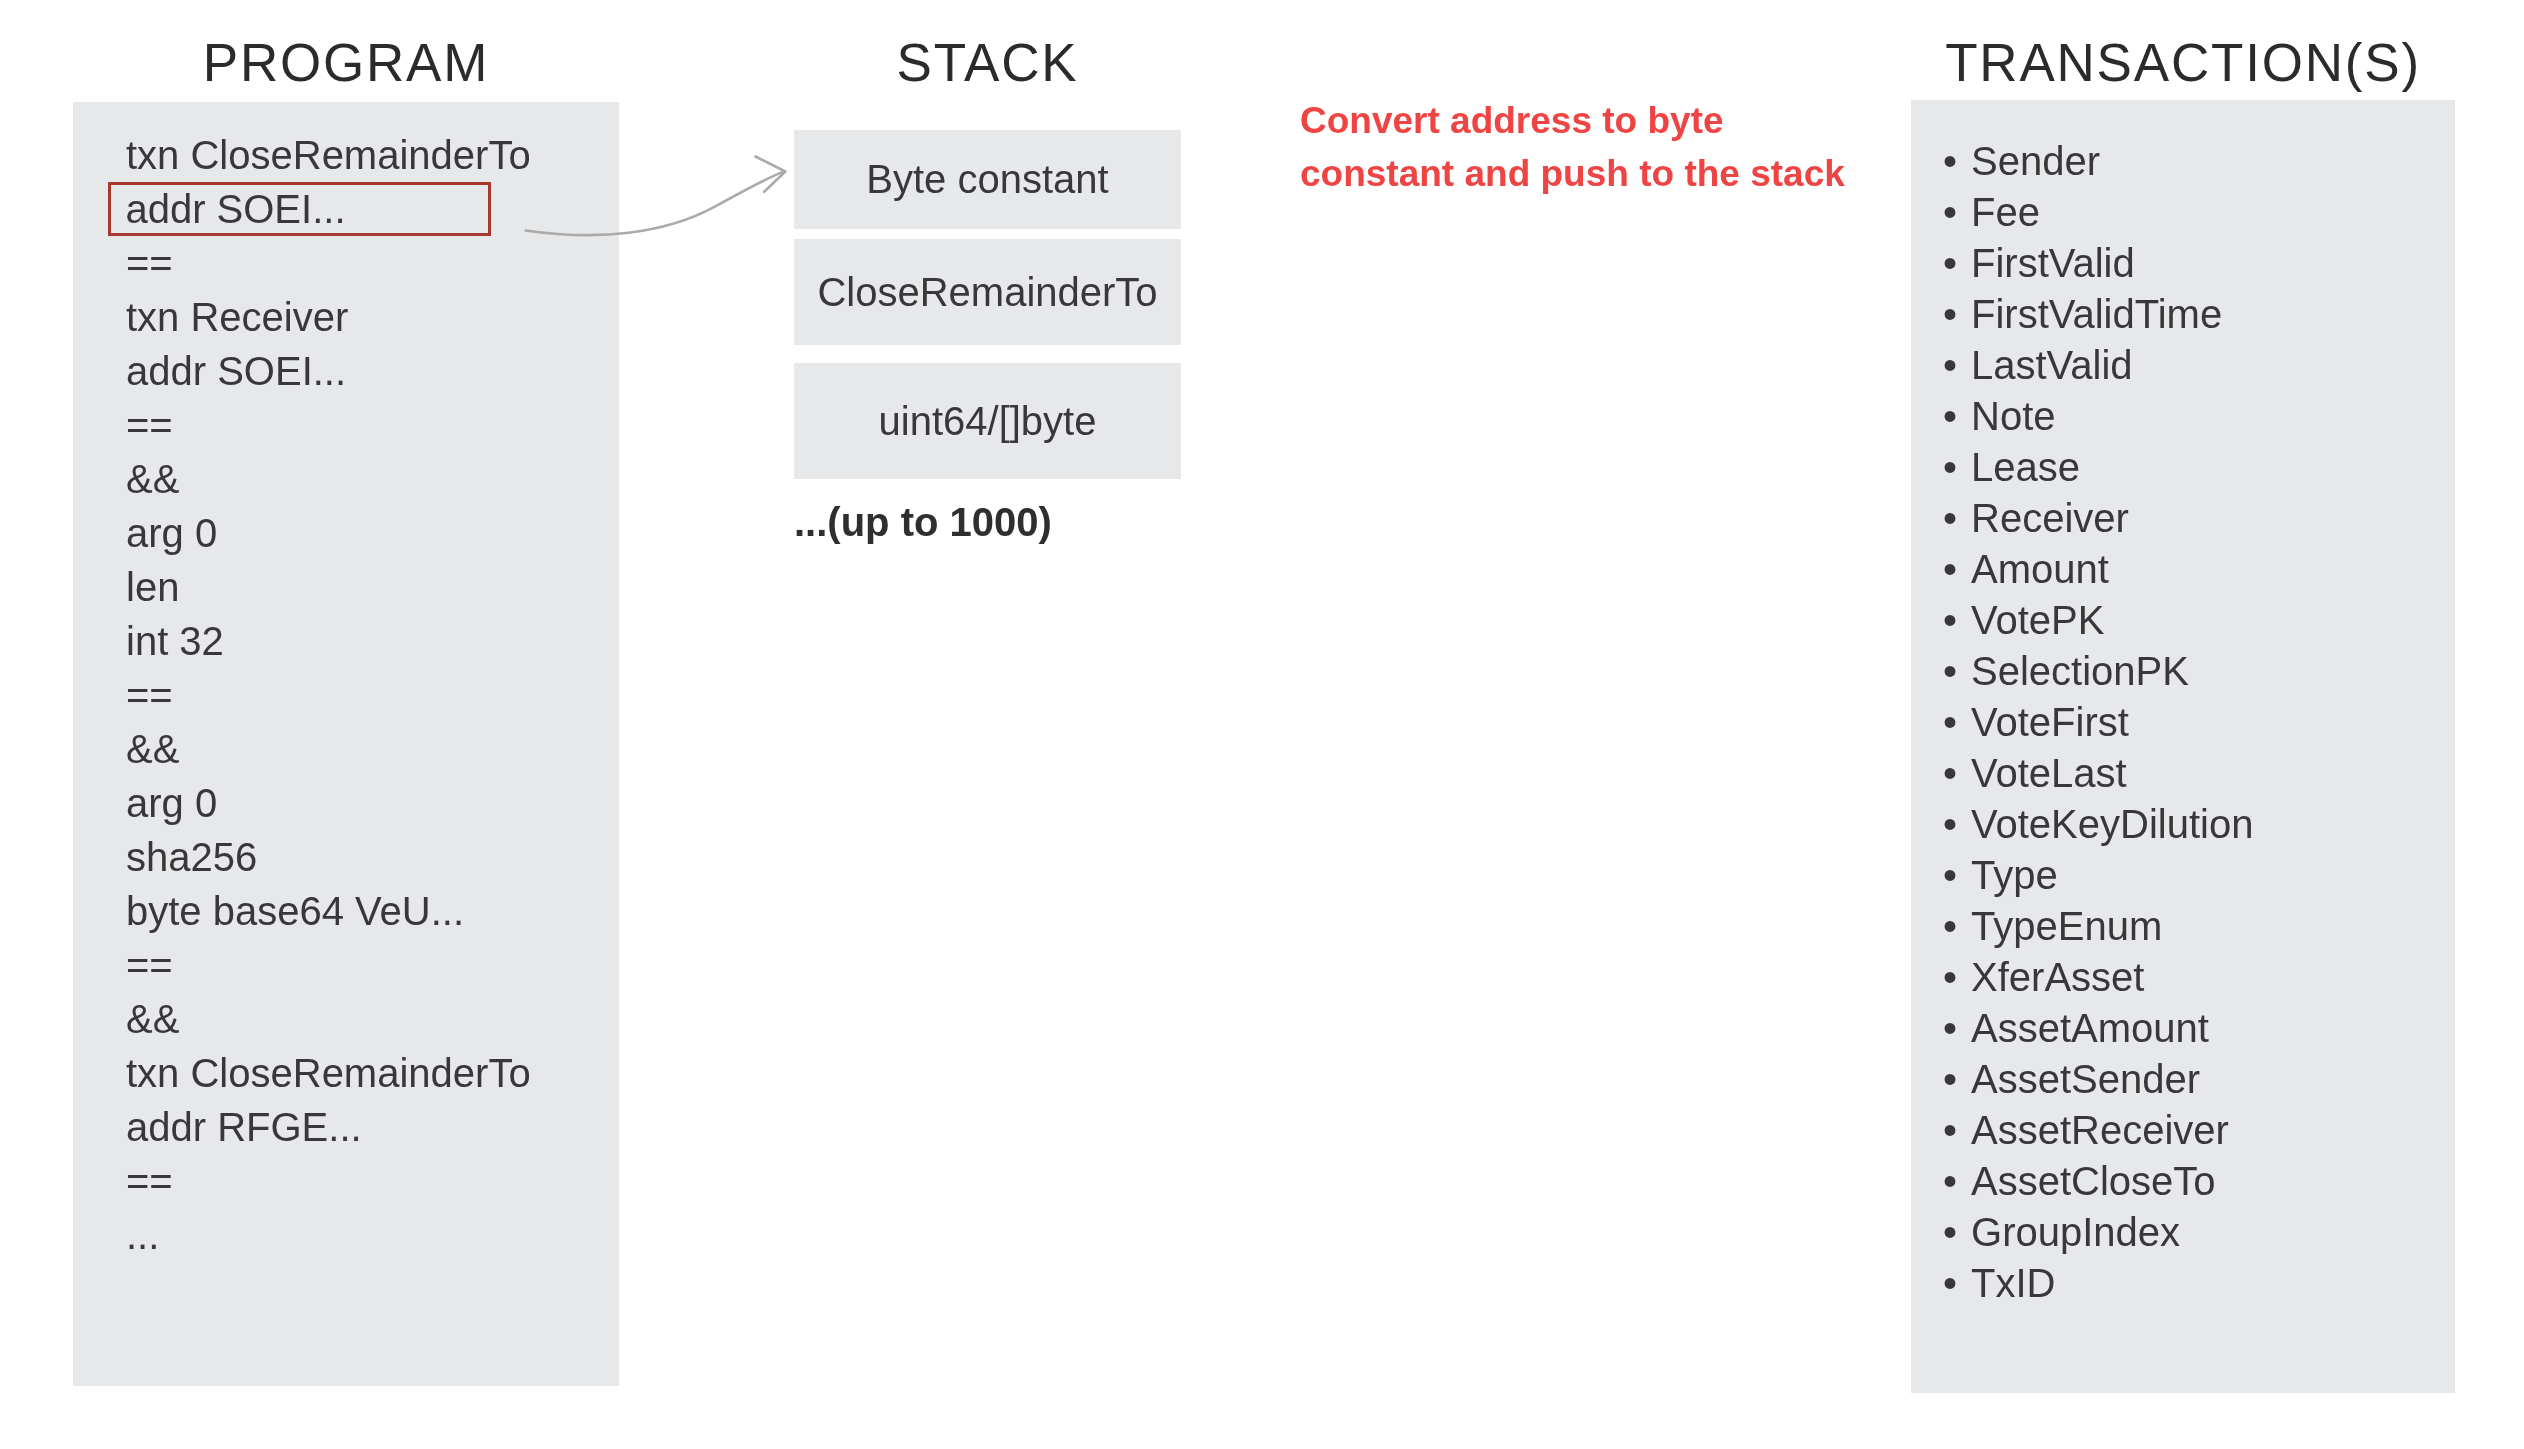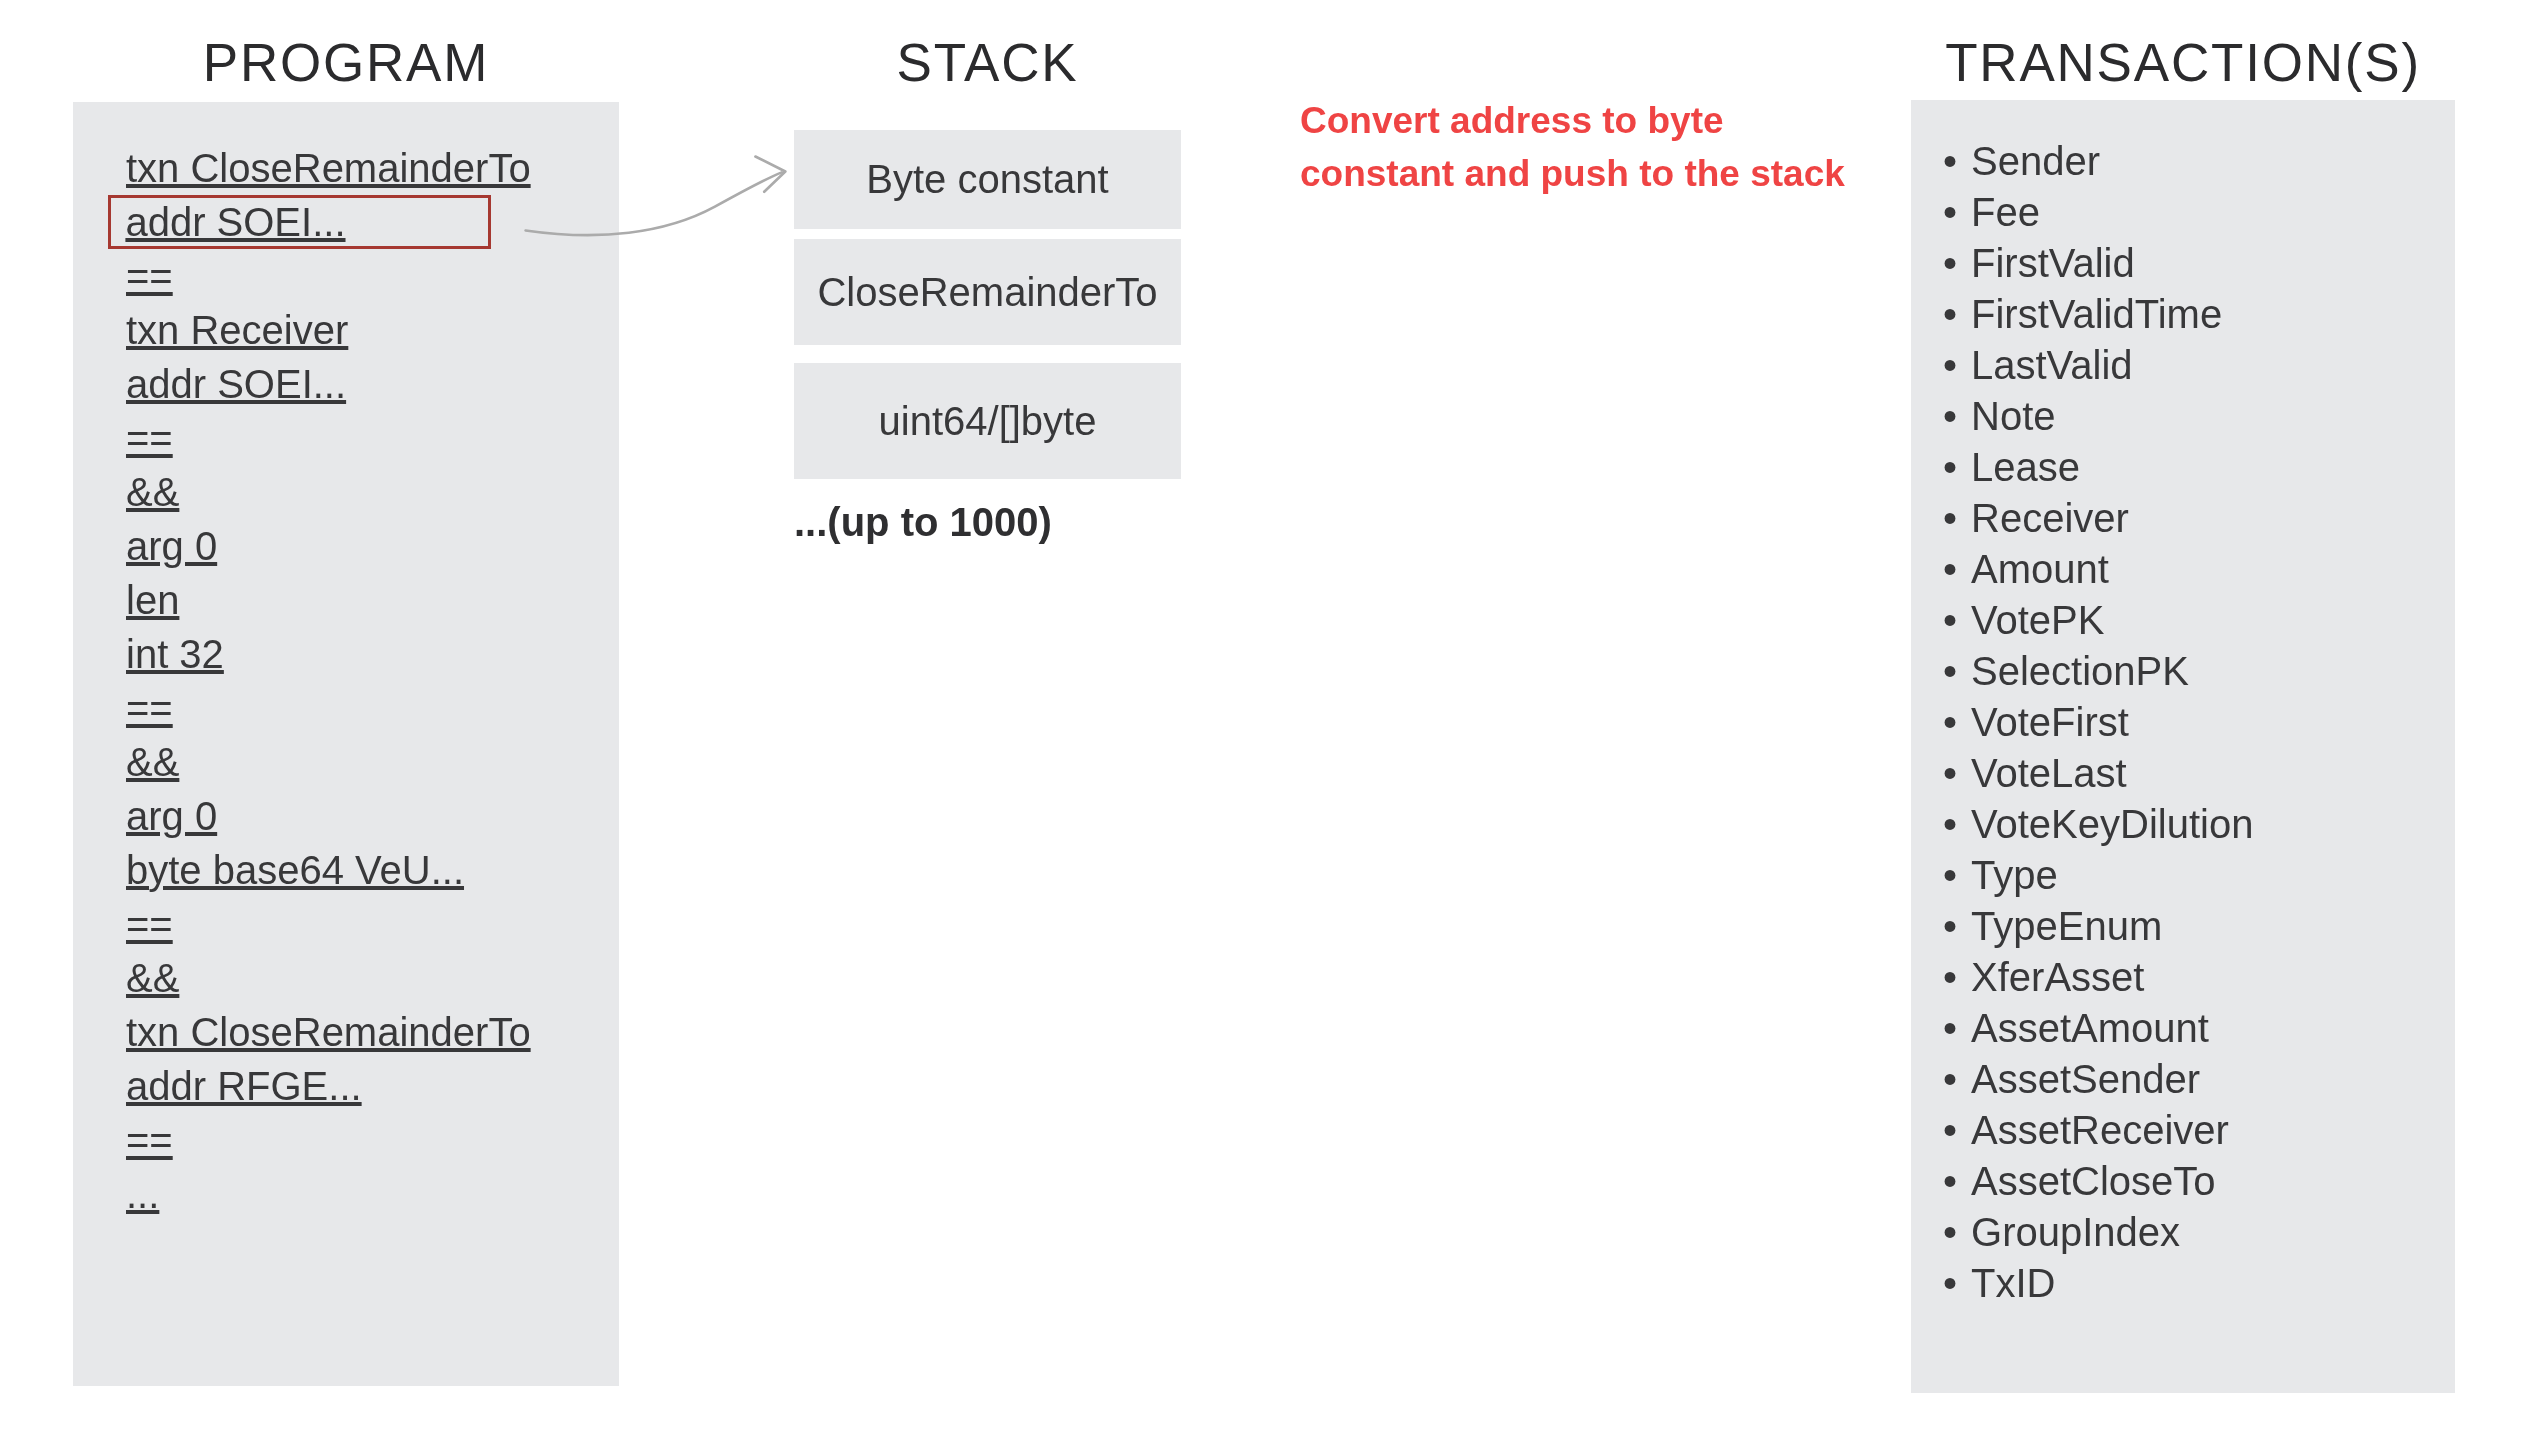--- a/index.html
+++ b/index.html
@@ -31,21 +31,21 @@
   #stack-title { left: 794px; width: 387px; }
   #transactions-title { left: 1911px; width: 544px; }
 
   .panel {
     position: absolute;
     background: var(--box-bg);
   }
   #program-panel { left: 73px; top: 102px; width: 546px; height: 1284px; }
   #transaction-panel { left: 1911px; top: 100px; width: 544px; height: 1293px; }
 
-  .code-lines { padding-top: 39px; padding-left: 53px; text-decoration: underline; }
+  .code-lines { padding-top: 26px; padding-left: 53px; }
   .code-line {
     height: 54px;
     display: flex;
     align-items: center;
     font-size: 40px;
     white-space: nowrap;
   }
   .code-line.highlight {
     box-sizing: border-box;
     width: 383px;
@@ -115,20 +115,21 @@
       <div class="code-line">txn Receiver</div>
       <div class="code-line">addr SOEI...</div>
       <div class="code-line">==</div>
       <div class="code-line">&amp;&amp;</div>
       <div class="code-line">arg 0</div>
       <div class="code-line">len</div>
       <div class="code-line">int 32</div>
       <div class="code-line">==</div>
       <div class="code-line">&amp;&amp;</div>
       <div class="code-line">arg 0</div>
+      <div class="code-line">sha256</div>
       <div class="code-line">byte base64 VeU...</div>
       <div class="code-line">==</div>
       <div class="code-line">&amp;&amp;</div>
       <div class="code-line">txn CloseRemainderTo</div>
       <div class="code-line">addr RFGE...</div>
       <div class="code-line">==</div>
       <div class="code-line">...</div>
     </div>
 </div>
 

